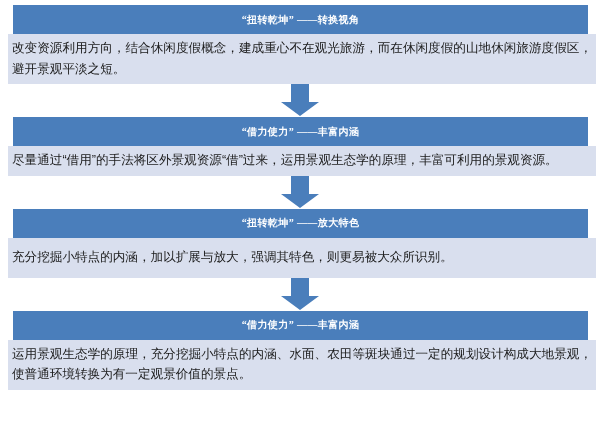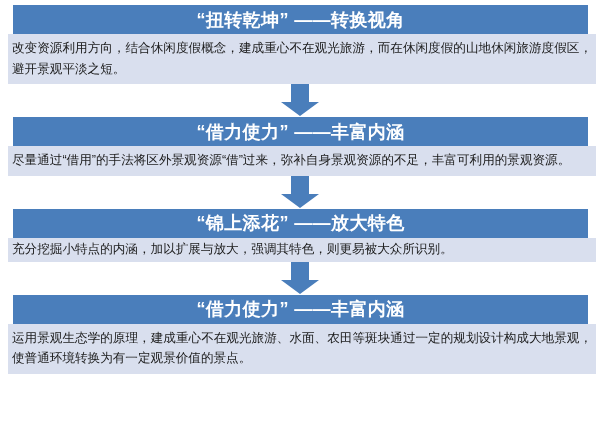--- a/index.html
+++ b/index.html
@@ -25,27 +25,28 @@
     width: 100%;
   }
   .block-header {
     box-sizing: border-box;
     margin-left: 13px;
     margin-right: 12px;
     height: 29px;
     background: #4a7ebb;
     color: #ffffff;
     font-weight: bold;
-    font-size: 18px;
+    font-size: 10px;
     letter-spacing: 0.4px;
     display: flex;
     align-items: center;
     justify-content: center;
     text-align: center;
     white-space: nowrap;
+    font-family: Liberation Serif, serif;
   }
   .block-body {
     box-sizing: border-box;
     margin-left: 8px;
     margin-right: 4px;
     background: #d9dfee;
     color: #1a1a1a;
     font-size: 12.6px;
     line-height: 20.5px;
     padding: 4px 4px 5px 4px;
@@ -76,38 +77,38 @@
   </div>
 
   <div class="arrow-wrap">
     <svg width="40" height="33" viewBox="0 0 40 33">
       <polygon points="11,0 29,0 29,18 39,18 20,32 1,18 11,18" fill="#4a7ebb"></polygon>
     </svg>
   </div>
 
   <div class="block">
     <div class="block-header">“借力使力” ——丰富内涵</div>
-    <div class="block-body">尽量通过“借用”的手法将区外景观资源“借”过来，弥补自身景观资源的不足，丰富可利用的景观资源。</div>
+    <div class="block-body">尽量通过“借用”的手法将区外景观资源“借”过来，运用景观生态学的原理，丰富可利用的景观资源。</div>
   </div>
 
   <div class="arrow-wrap">
     <svg width="40" height="33" viewBox="0 0 40 33">
       <polygon points="11,0 29,0 29,18 39,18 20,32 1,18 11,18" fill="#4a7ebb"></polygon>
     </svg>
   </div>
 
   <div class="block">
-    <div class="block-header">“锦上添花” ——放大特色</div>
-    <div class="block-body" style="height:24px;display:flex;align-items:center;">充分挖掘小特点的内涵，加以扩展与放大，强调其特色，则更易被大众所识别。</div>
+    <div class="block-header">“扭转乾坤” ——放大特色</div>
+    <div class="block-body" style="height:40px;display:flex;align-items:center;">充分挖掘小特点的内涵，加以扩展与放大，强调其特色，则更易被大众所识别。</div>
   </div>
 
   <div class="arrow-wrap">
     <svg width="40" height="33" viewBox="0 0 40 33">
       <polygon points="11,0 29,0 29,18 39,18 20,32 1,18 11,18" fill="#4a7ebb"></polygon>
     </svg>
   </div>
 
   <div class="block">
     <div class="block-header">“借力使力” ——丰富内涵</div>
-    <div class="block-body">运用景观生态学的原理，建成重心不在观光旅游、水面、农田等斑块通过一定的规划设计构成大地景观，使普通环境转换为有一定观景价值的景点。</div>
+    <div class="block-body">运用景观生态学的原理，充分挖掘小特点的内涵、水面、农田等斑块通过一定的规划设计构成大地景观，使普通环境转换为有一定观景价值的景点。</div>
   </div>
 
 </div>
 
 </body></html>

